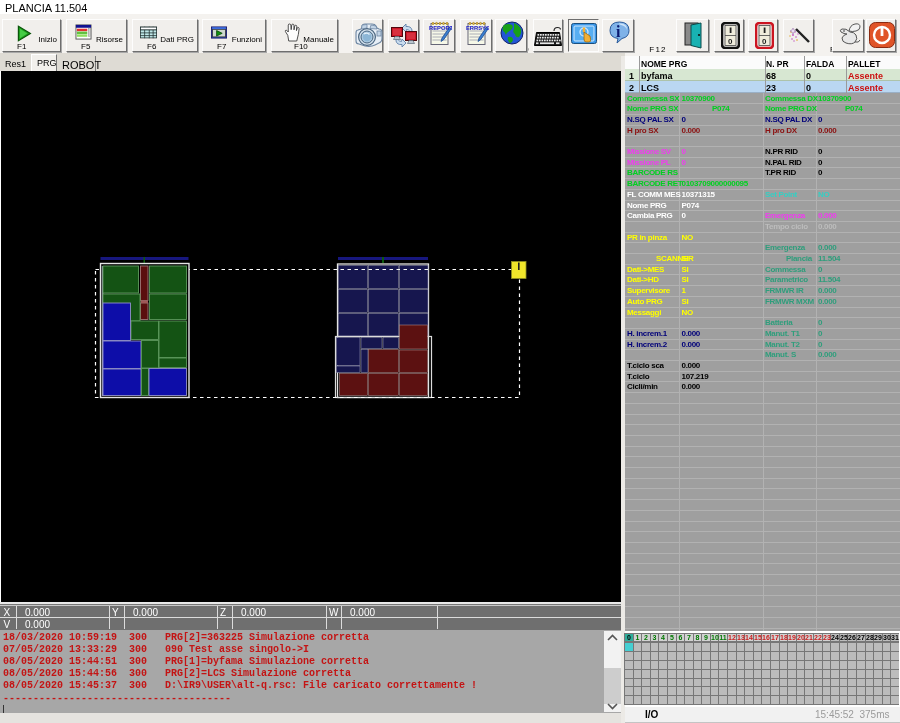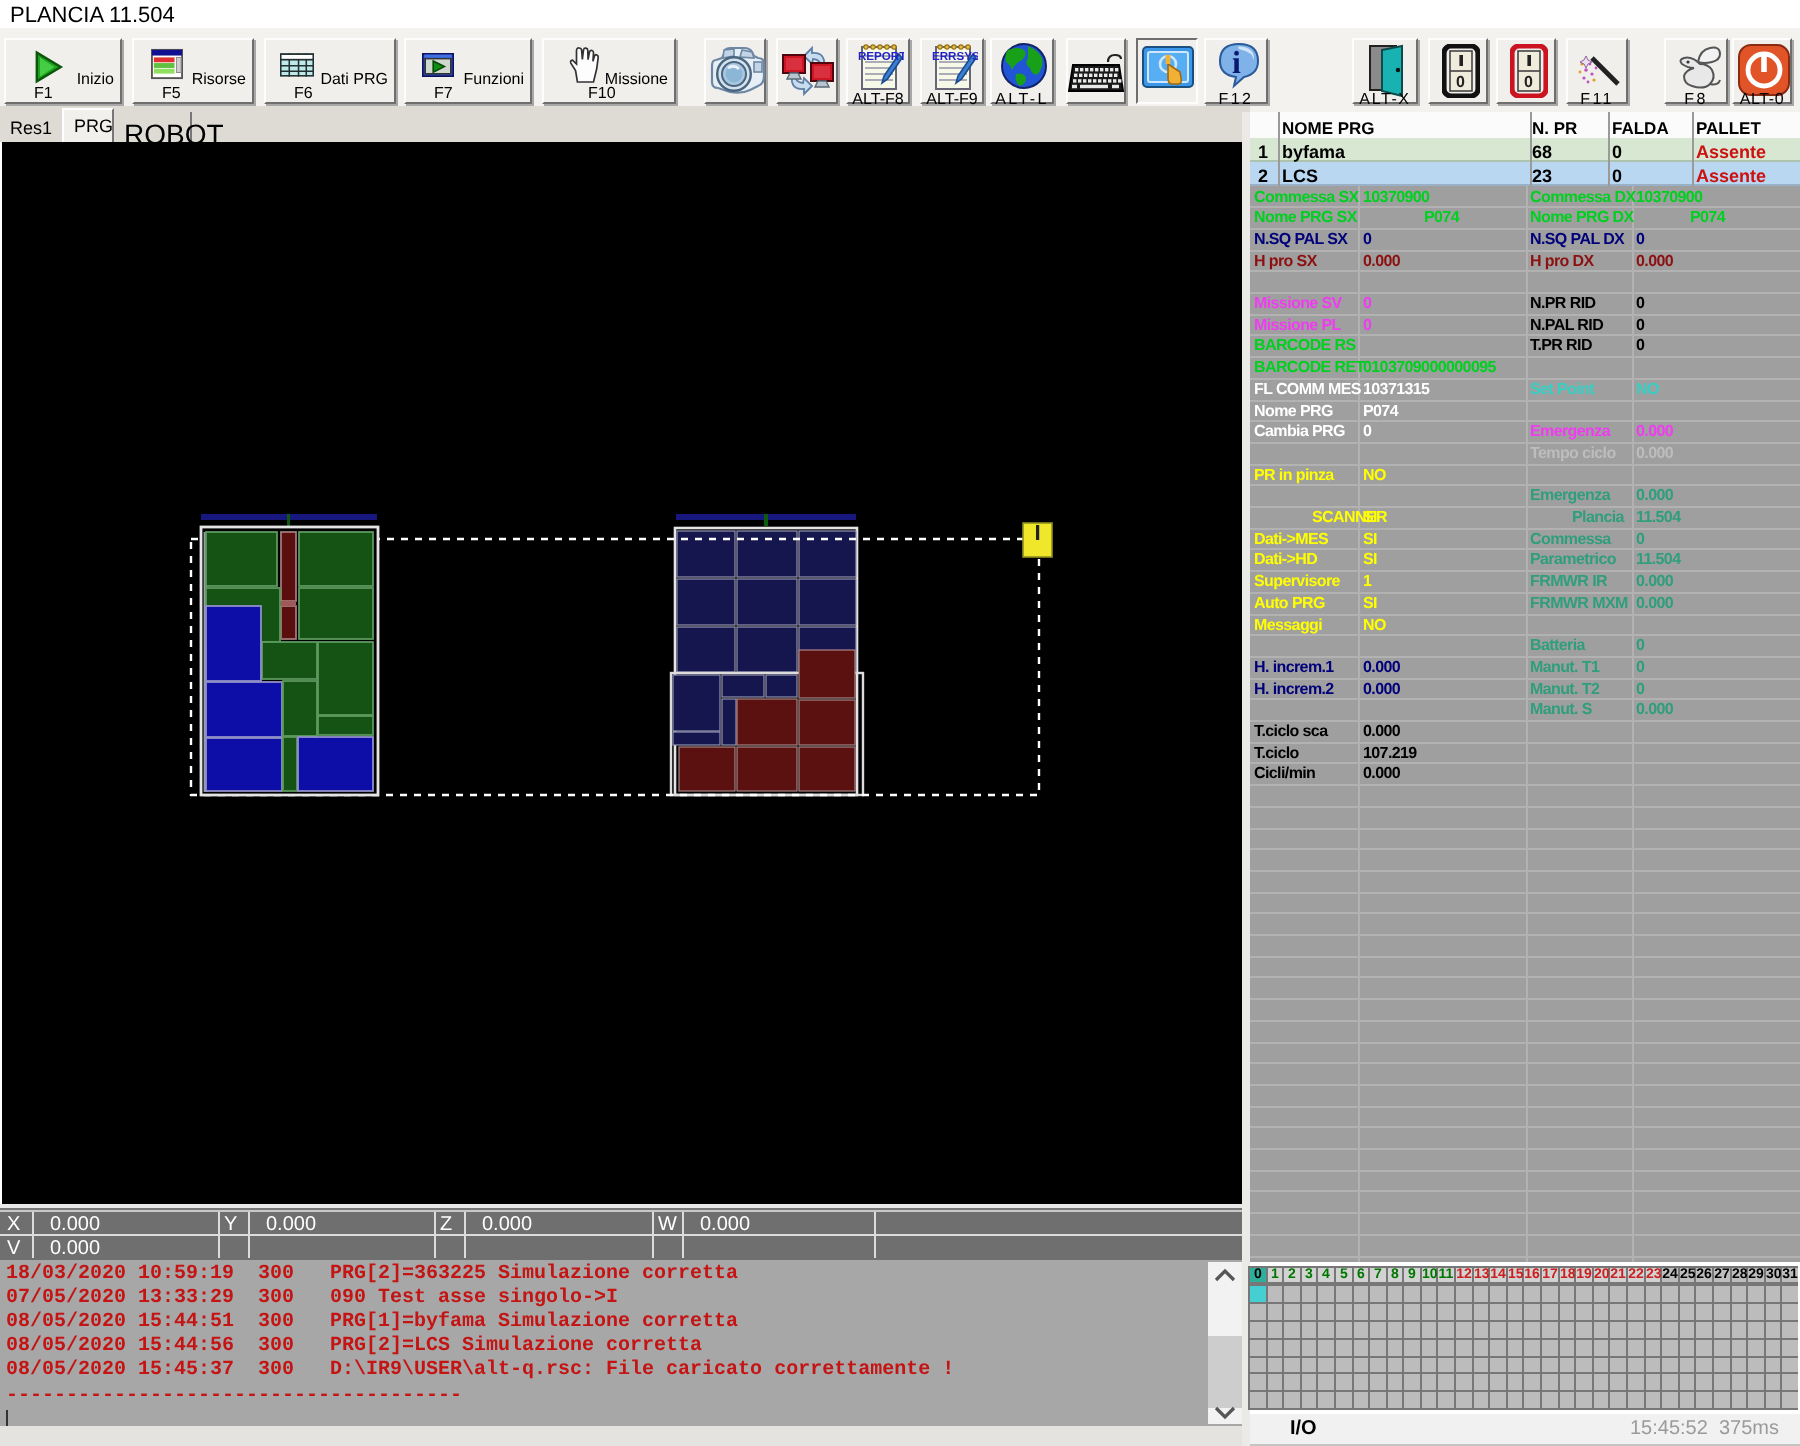--- a/index.html
+++ b/index.html
@@ -1,21 +1,21 @@
 <!DOCTYPE html>
 <html><head><meta charset="utf-8">
 <style>
 html,body{margin:0;padding:0;width:900px;height:723px;overflow:hidden;background:#ffffff;
 font-family:"Liberation Sans",sans-serif;}
 .a{position:absolute;}
 .btn{position:absolute;top:19px;height:31px;background:#f1efec;
 border-top:1px solid #fdfdfd;border-left:1px solid #fdfdfd;
 border-right:1px solid #6e6e6e;border-bottom:1px solid #6e6e6e;
 box-shadow:1px 1px 0 #a8a8a8;}
-.cap{position:absolute;font-size:8px;color:#000;white-space:nowrap;}
+.cap{position:absolute;font-size:8px;color:#000;white-space:nowrap;margin-left:40px;}
 .fk{position:absolute;font-size:8px;color:#000;}
 .glab{position:absolute;font:bold 8px "Liberation Sans",sans-serif;letter-spacing:-0.3px;white-space:nowrap;}
 </style></head><body>
 
 <div class="a" style="left:0;top:0;width:900px;height:14px;background:#ffffff;"></div>
 <div class="a" style="left:5px;top:2px;font-size:11px;color:#000;">PLANCIA 11.504</div>
 <div class="a" style="left:0;top:14px;width:900px;height:39px;background:#f4f2ef;"></div>
 <div class="a" style="left:0;top:53px;width:625px;height:18px;background:#dedbd4;"></div>
 <div class="a" style="left:625px;top:53px;width:275px;height:3px;background:#f4f2ef;"></div>
 <div class="btn" style="left:2px;width:57px;">
@@ -61,21 +61,21 @@
 <rect x="1.5" y="1" width="17" height="2" fill="#4070e0"></rect>
 <polygon points="7,5 14,8.5 7,12" fill="#109010" stroke="#064806"></polygon>
     </svg>
     <div class="cap" style="right:3px;top:15px;">Funzioni</div>
     <div class="fk" style="left:14px;top:22px;">F7</div>
   </div>
 <div class="btn" style="left:271px;width:65px;">
     <svg class="a" style="left:12px;top:3px;" width="17" height="19" viewBox="0 0 18 20">
 <path d="M5 19 L4 13 L1.5 9 Q1 7.6 2.4 7.4 L4.5 9.5 L4.5 2.2 Q4.7 0.8 6 1 Q7.1 1.1 7.2 2.2 L7.6 7 L8.2 2.0 Q8.5 0.9 9.5 1.1 Q10.5 1.3 10.5 2.4 L10.6 7.2 L11.4 3.0 Q11.8 2 12.7 2.3 Q13.6 2.6 13.5 3.6 L13.2 8 L14 5.2 Q14.5 4.3 15.3 4.7 Q16.1 5.1 16 6 L15.2 12 L13.5 19 Z" fill="#fdfdfd" stroke="#333" stroke-width="0.9"></path>
     </svg>
-    <div class="cap" style="right:3px;top:15px;">Missione</div>
+    <div class="cap" style="right:3px;top:15px;">Manuale</div>
     <div class="fk" style="left:22px;top:22px;">F10</div>
   </div>
 <div class="btn" style="left:352px;width:29px;">
     <svg class="a" style="left:2px;top:2px;" width="28" height="27" viewBox="0 0 28 27">
 <path d="M3 8 Q1 8 1 11 L1 19 Q1 22 4 22 L10 24 Q16 25 20 23 L24 21 Q27 20 27 16 L27 10 Q27 7 24 7 L22 6 L21 4 Q20 2 17 2 L10 2 Q7 2 7 5 L6 7 Z" fill="#e6eef6" stroke="#6e87a3" stroke-width="1.1"></path>
 <path d="M7 3 L12 2.5 L12 6 L6.5 7 Z" fill="#c2d4e6" stroke="#6e87a3" stroke-width="0.8"></path>
 <path d="M16 3 L21 4 L22 7 L15 6.5 Z" fill="#c2d4e6" stroke="#6e87a3" stroke-width="0.8"></path>
 <circle cx="12" cy="15" r="8.4" fill="#d4e2ee" stroke="#4a657f" stroke-width="1.2"></circle>
 <circle cx="12" cy="15" r="6" fill="#a9c8e0" stroke="#4a657f" stroke-width="1"></circle>
 <circle cx="12" cy="15" r="4.2" fill="#8cb6d6"></circle>
@@ -265,21 +265,21 @@
 <circle cx="13" cy="13" r="8" fill="none" stroke="#ffffff" stroke-width="2.4"></circle>
 <rect x="11.6" y="5" width="2.8" height="9" fill="#ffffff"></rect>
 <rect x="11.6" y="5" width="2.8" height="9" fill="none" stroke="#e05428" stroke-width="0.001"></rect>
     </svg>
     <div class="cap" style="left:50%;transform:translateX(-50%);top:25px;letter-spacing:0.3px;">ALT-0</div>
   </div>
 <div class="a" style="left:5px;top:59px;font-size:9px;color:#000;">Res1</div>
 <div class="a" style="left:31px;top:53.5px;width:24px;height:18px;background:#f2f0ec;border-top:1px solid #fff;border-left:1px solid #fff;border-right:1px solid #777;"></div>
 <div class="a" style="left:37px;top:57.5px;font-size:9px;color:#000;">PRG</div>
 <div class="a" style="left:57px;top:56px;width:38px;height:15px;border-right:1px solid #777;"></div>
-<div class="a" style="left:62px;top:58.5px;font-size:14px;color:#000;">ROBOT</div>
+<div class="a" style="left:62px;top:58.5px;font-size:11px;color:#000;">ROBOT</div>
 <div class="a" style="left:0;top:71px;width:621px;height:531px;background:#000;border-left:1px solid #fff;"></div>
 <div class="a" style="left:0;top:602px;width:623px;height:2px;background:#e8e8e8;"></div>
 <div class="a" style="left:0;top:604px;width:623px;height:1px;background:#777;"></div>
 <svg class="a" style="left:1px;top:71px;" width="620" height="531" viewBox="0 0 620 531">
     <rect x="337" y="186" width="90" height="3" fill="#17177e"></rect>
     <rect x="381" y="186" width="2" height="6" fill="#0c5c0c"></rect>
     <rect x="336.5" y="193" width="91.0" height="133.5" fill="none" stroke="#e4e4e4" stroke-width="1.3"></rect>
     <rect x="337.5" y="194.5" width="29.0" height="23.0" fill="#16164e" stroke="#9595b5" stroke-width="0.6"></rect>
     <rect x="337.5" y="218.5" width="29.0" height="23.0" fill="#16164e" stroke="#9595b5" stroke-width="0.6"></rect>
     <rect x="337.5" y="242.5" width="29.0" height="22.5" fill="#16164e" stroke="#9595b5" stroke-width="0.6"></rect>

